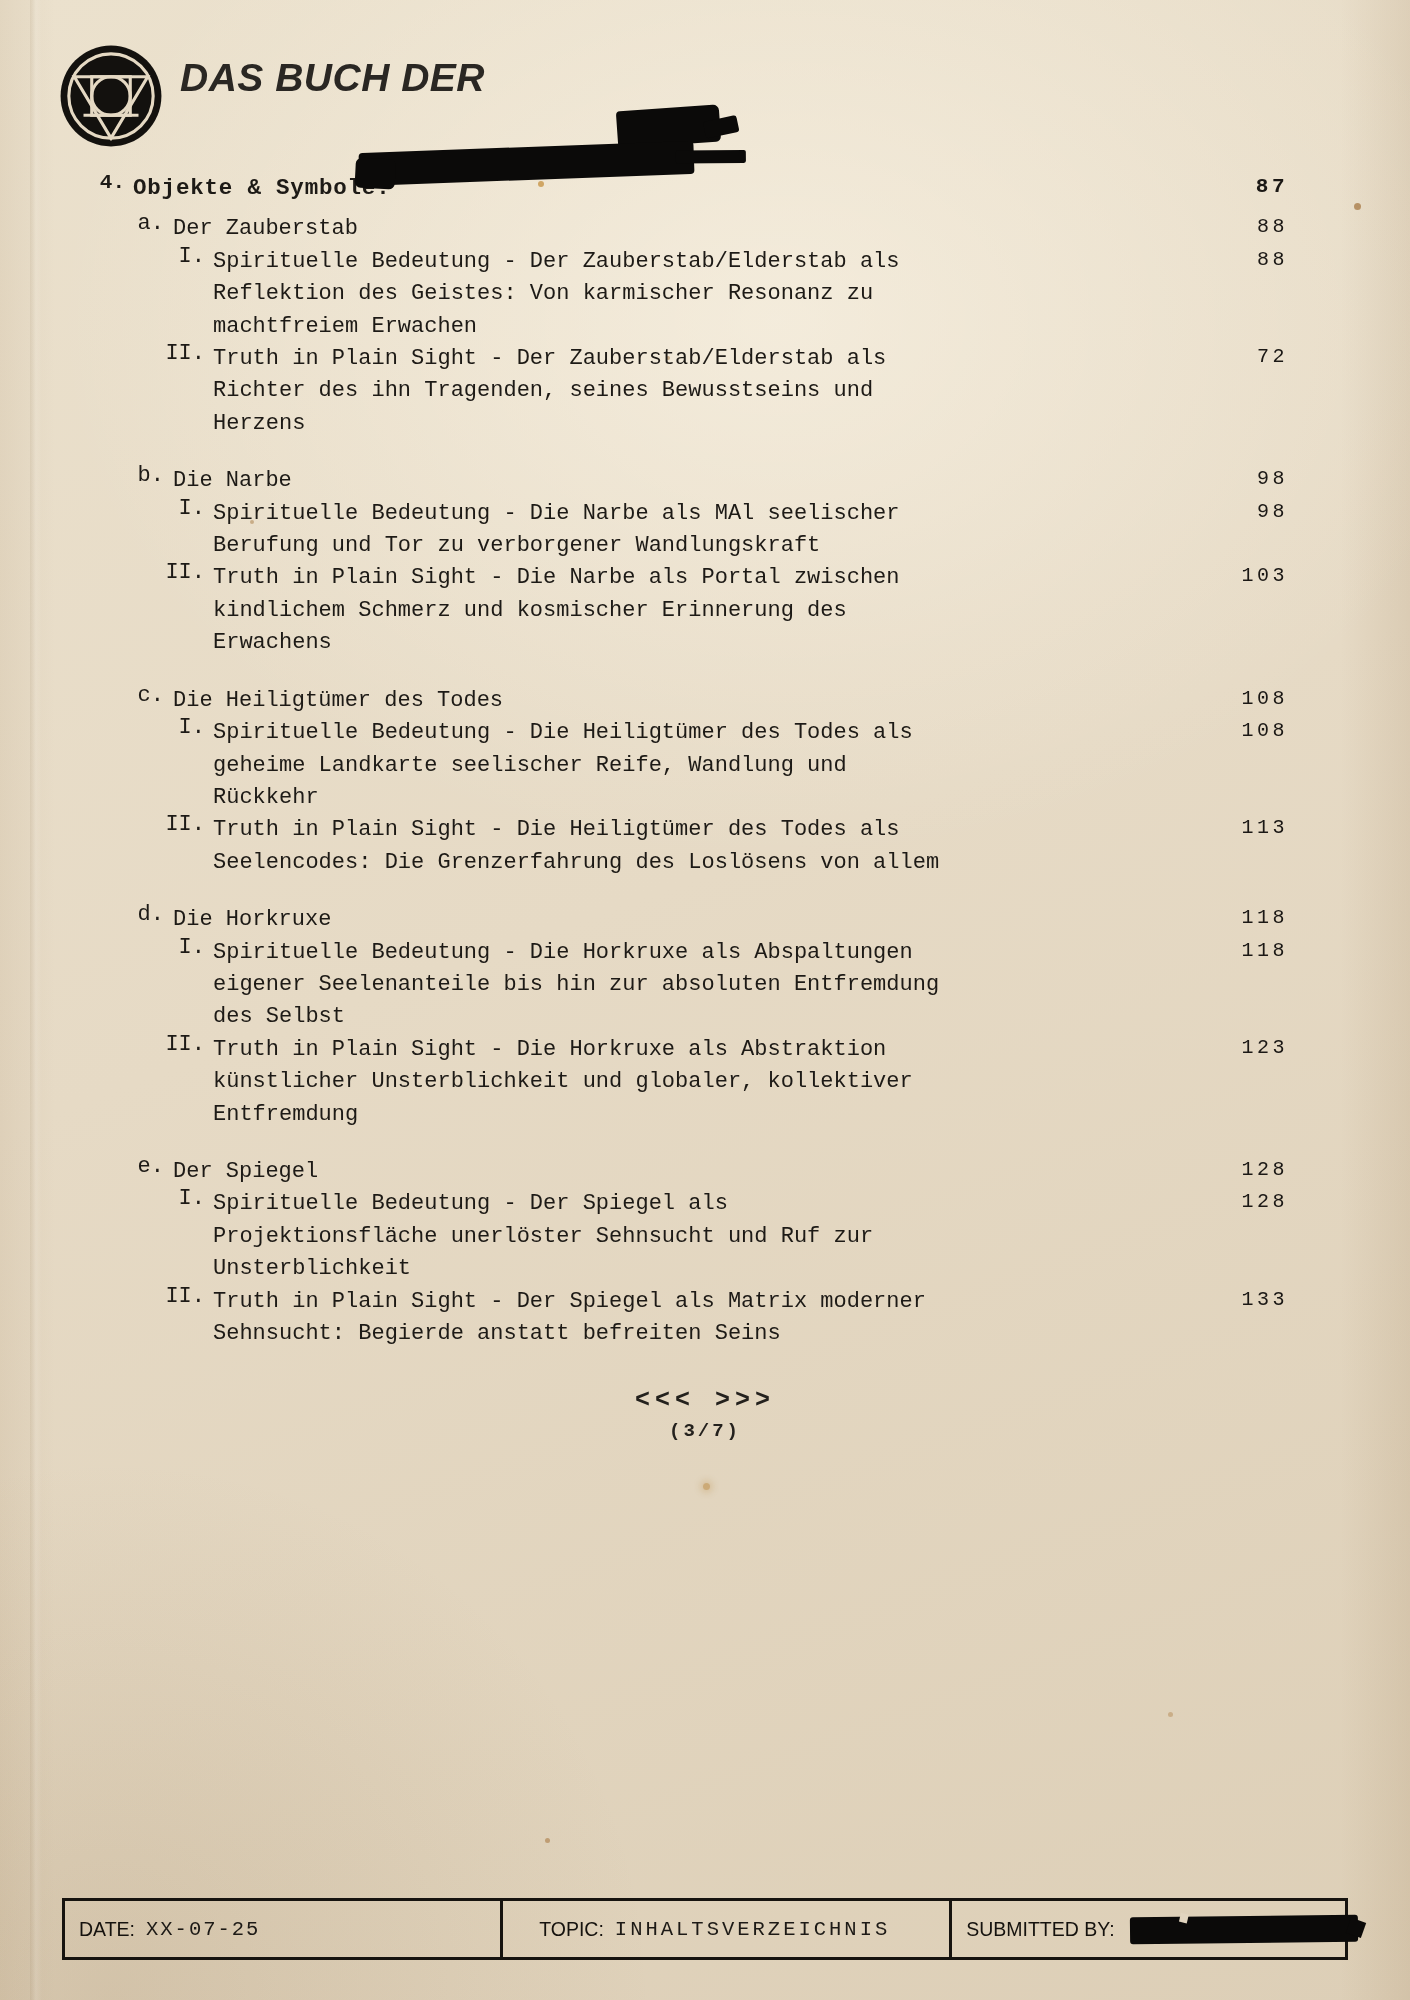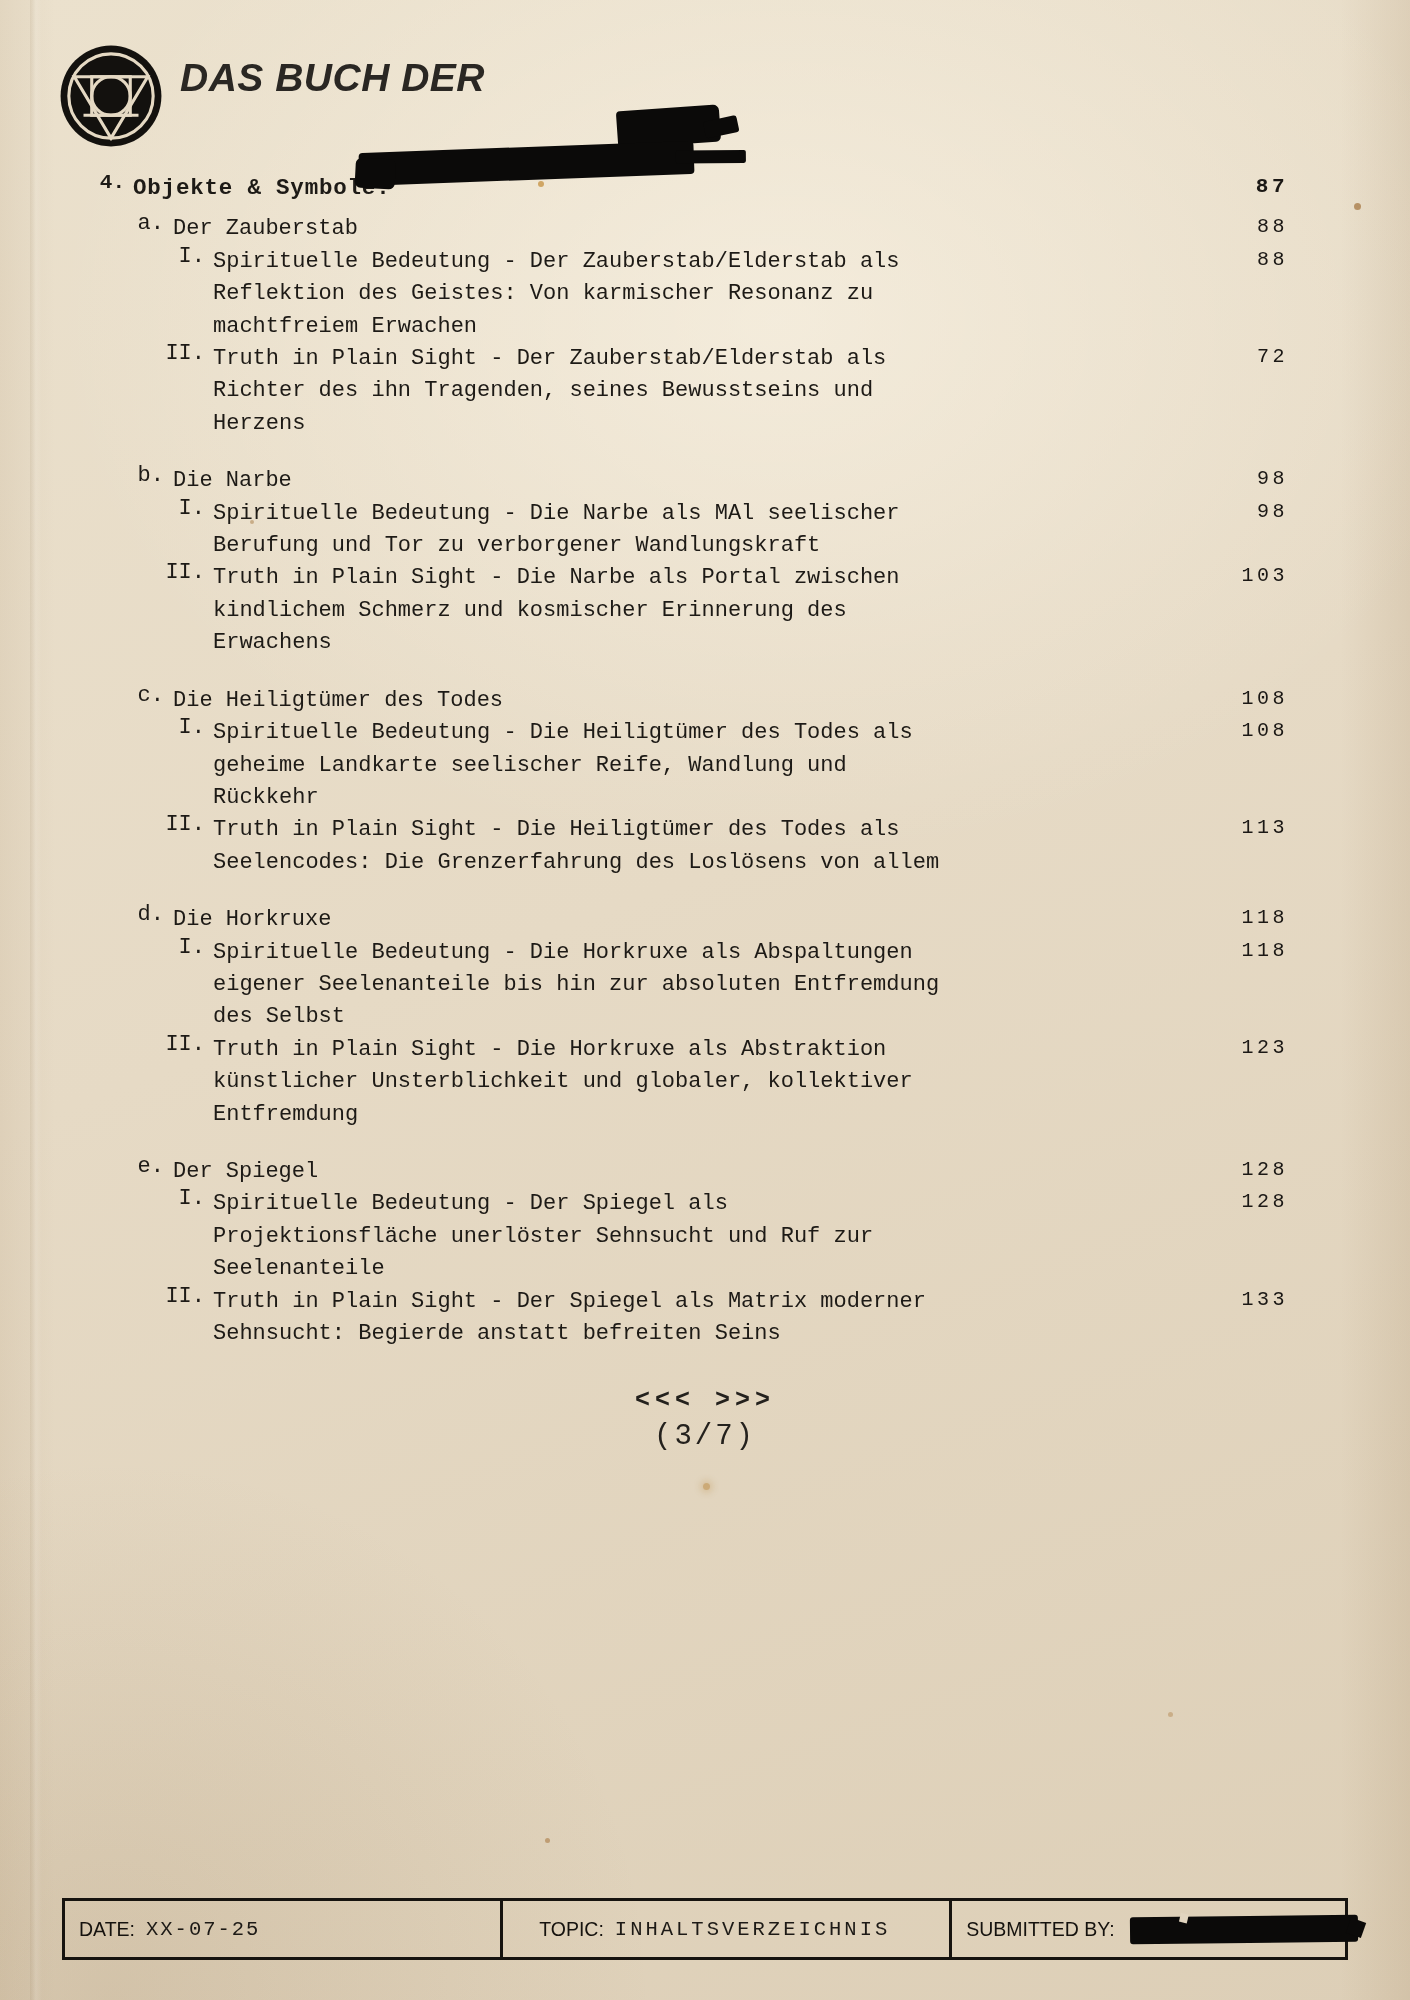--- a/index.html
+++ b/index.html
@@ -47,21 +47,21 @@
   .pagenum{margin-left:auto;font-family:Liberation Mono, monospace;font-size:20px;
     letter-spacing:3.5px;color:#1b1815;transform:translateY(-2px);white-space:nowrap;padding-left:12px;}
   .heading-row .pagenum{font-weight:bold;font-size:21px;}
   .section{margin-top:25px;}
   .section.first{margin-top:8px;}
 
   
   .footer{position:absolute;left:0;top:1386px;width:1410px;text-align:center;}
   .nav{font-size:25px;font-weight:bold;letter-spacing:5px;color:#24211d;}
   .nav span{cursor:default;}
-  .indicator{margin-top:5px;font-size:29px;font-weight:normal;letter-spacing:3px;color:#24211d;}
+  .indicator{margin-top:5px;font-size:19px;font-weight:bold;letter-spacing:3px;color:#24211d;}
 
   
   .bottombar{position:absolute;left:62px;top:1898px;width:1286px;height:62px;
     border:3px solid #16130f;box-sizing:border-box;display:flex;}
   .cell{display:flex;align-items:center;padding-left:14px;box-sizing:border-box;}
   .cell-date{flex:0 0 34%;}
   .cell-topic{flex:0 0 32.5%;border-left:3px solid #16130f;padding-left:36px;}
   .cell-sub{flex:1 1 auto;border-left:3px solid #16130f;margin-left:33px;}
   .blabel{font-family:Liberation Sans, sans-serif;font-size:19.5px;color:#15120e;margin-right:11px;white-space:nowrap;}
   .bvalue{font-size:20.5px;letter-spacing:2px;color:#1d1a16;white-space:nowrap;}
@@ -196,21 +196,21 @@
             <span class="marker">e.</span>
             <span>Der Spiegel</span>
             <span class="pagenum">128</span>
           </div>
           <div class="row item-row">
             <span class="marker">I.</span>
             <span>Spirituelle Bedeutung - Der Spiegel als</span>
             <span class="pagenum">128</span>
           </div>
           <div class="cont">Projektionsfläche unerlöster Sehnsucht und Ruf zur</div>
-          <div class="cont">Seelenanteile</div>
+          <div class="cont">Unsterblichkeit</div>
           <div class="row item-row">
             <span class="marker">II.</span>
             <span>Truth in Plain Sight - Der Spiegel als Matrix moderner</span>
             <span class="pagenum">133</span>
           </div>
           <div class="cont">Sehnsucht: Begierde anstatt befreiten Seins</div>
         </div>
       </div>
   </div>
 

